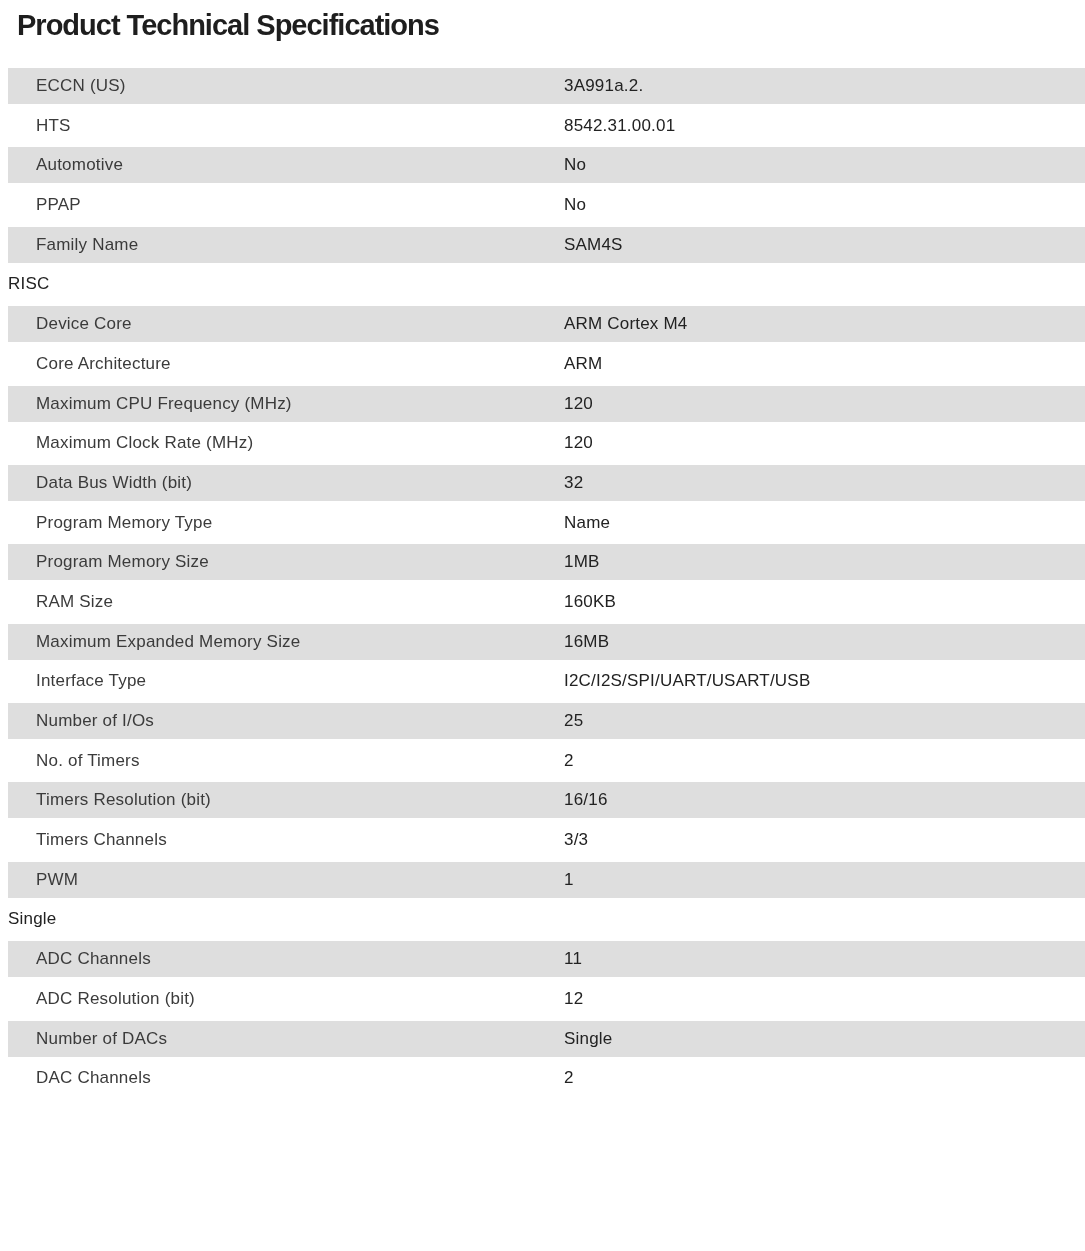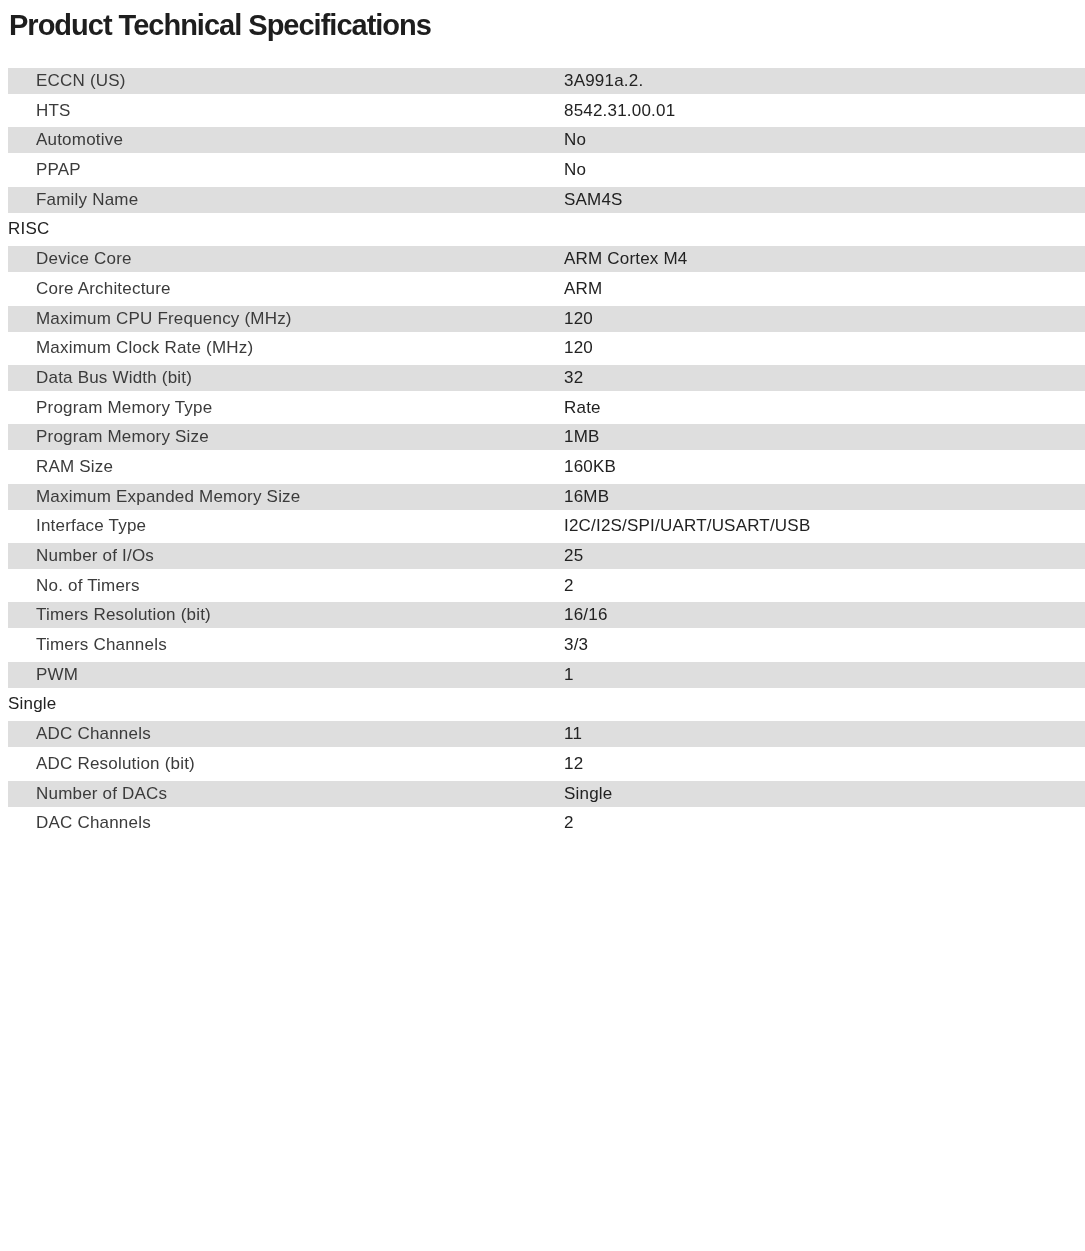--- a/index.html
+++ b/index.html
@@ -7,36 +7,36 @@
     padding: 0;
     background: #ffffff;
   }
   body {
     width: 1085px;
     height: 1251px;
     overflow: hidden;
     font-family: "Liberation Sans", sans-serif;
   }
   .page-title {
-    margin: 5px 0 0 8px;
+    margin: 5px 0 0 16px;
     padding-left: 1px;
     font-size: 29px;
     line-height: 40px;
     font-weight: bold;
     letter-spacing: -1px;
     color: #1e1e1e;
   }
   .spec-table {
     margin-left: 8px;
     margin-top: 23px;
   }
   .spec-row {
     display: flex;
     align-items: center;
-    height: 26px;
+    height: 36px;
     margin-bottom: 3.7px;
     font-size: 17px;
   }
   .spec-row:nth-child(odd) {
     background: #dedede;
   }
   .spec-label {
     width: 528px;
     padding-left: 28px;
     color: #3b3b3b;
@@ -107,21 +107,21 @@
     <div class="spec-value">120</div>
   </div>
 
   <div class="spec-row">
     <div class="spec-label">Data Bus Width (bit)</div>
     <div class="spec-value">32</div>
   </div>
 
   <div class="spec-row">
     <div class="spec-label">Program Memory Type</div>
-    <div class="spec-value">Rate</div>
+    <div class="spec-value">Name</div>
   </div>
 
   <div class="spec-row">
     <div class="spec-label">Program Memory Size</div>
     <div class="spec-value">1MB</div>
   </div>
 
   <div class="spec-row">
     <div class="spec-label">RAM Size</div>
     <div class="spec-value">160KB</div>

